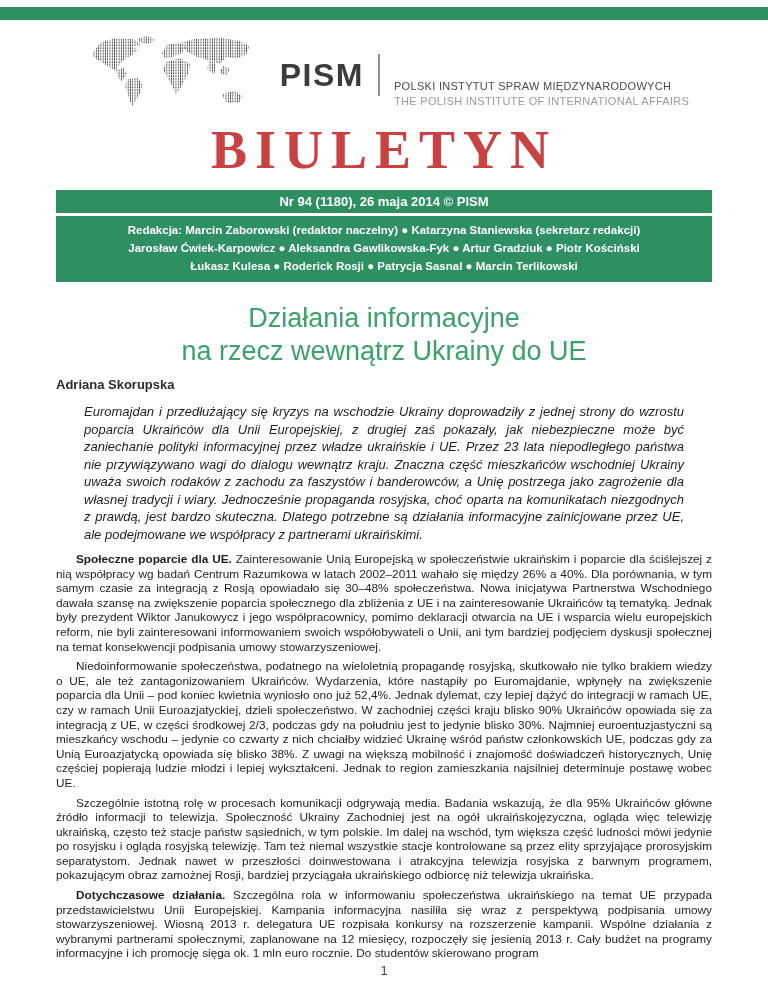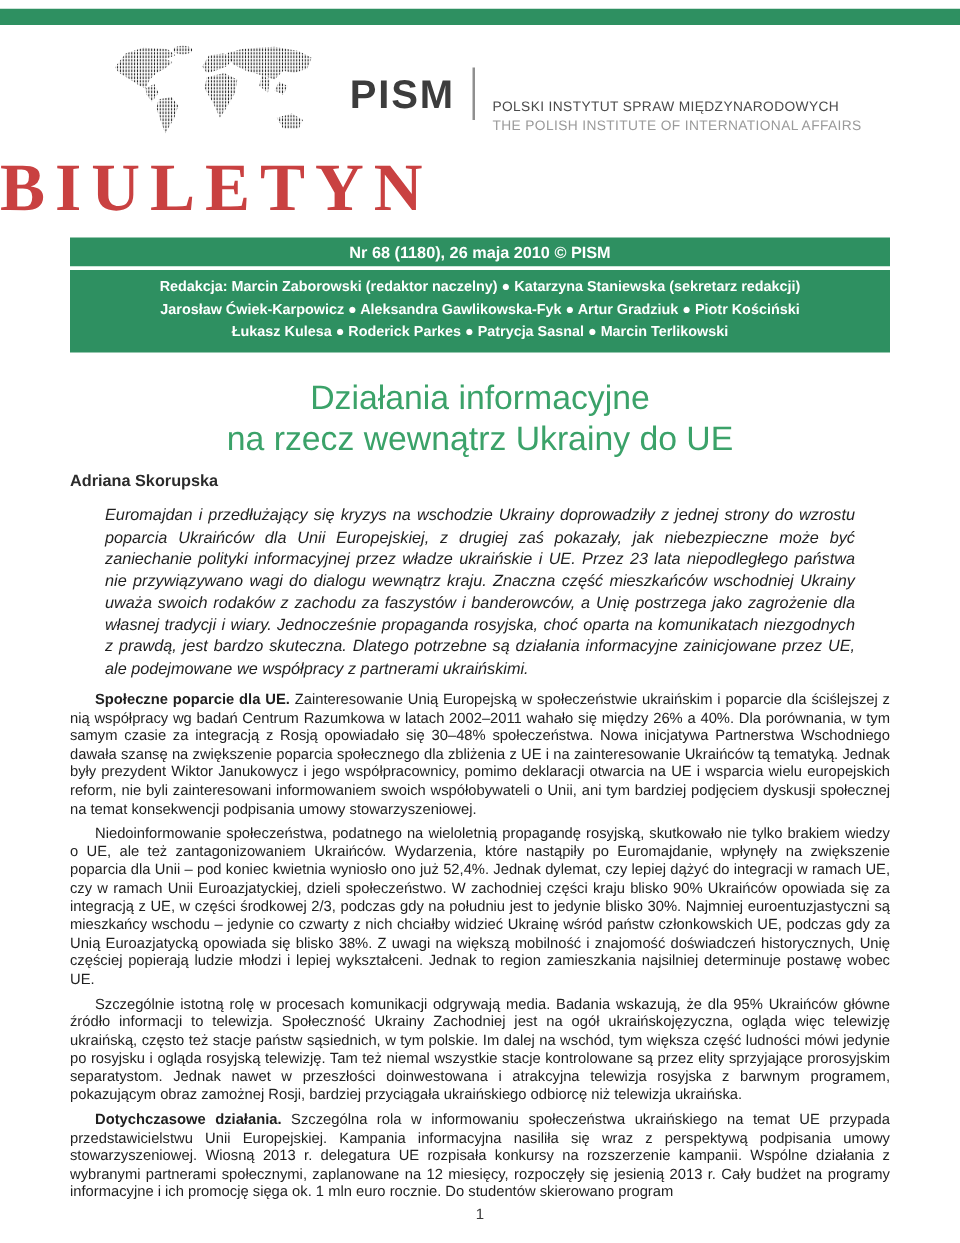--- a/index.html
+++ b/index.html
@@ -33,20 +33,21 @@
     letter-spacing:1.5px;
     color:#3c3c3c;
   }
   .logo-divider { width:2px; height:42px; background:#8f8f8f; }
   .logo-lines { display:flex; flex-direction:column; gap:3px;margin-top:36px; }
   .logo-line { font-size:11px; letter-spacing:0.3px; }
   .logo-line.pl { color:#4a4a4a; }
   .logo-line.en { color:#9a9a9a; }
   .biuletyn {
     margin-top:4px;
+    text-align:center;
     font-family:"Liberation Serif", serif;
     font-weight:bold;
     font-size:54px;
     line-height:58px;
     letter-spacing:8px;
     color:var(--red, #C94141);
   }
   .content { width:656px; margin:0 auto; }
   .issue-bar {
     margin-top:11px;
@@ -147,27 +148,27 @@
         <span class="logo-line en">THE POLISH INSTITUTE OF INTERNATIONAL AFFAIRS</span>
       </span>
     </div>
   </div>
 
   <h1 class="biuletyn">BIULETYN</h1>
 
   <div class="content">
 
     <div class="issue-bar">
-      <span>Nr 68 (1180), 26 maja 2010 © PISM</span>
+      <span>Nr 94 (1180), 26 maja 2014 © PISM</span>
     </div>
 
     <div class="editors-bar">
       <div>Redakcja: Marcin Zaborowski (redaktor naczelny) ● Katarzyna Staniewska (sekretarz redakcji)</div>
       <div>Jarosław Ćwiek-Karpowicz ● Aleksandra Gawlikowska-Fyk ● Artur Gradziuk ● Piotr Kościński</div>
-      <div>Łukasz Kulesa ● Roderick Parkes ● Patrycja Sasnal ● Marcin Terlikowski</div>
+      <div>Łukasz Kulesa ● Roderick Rosji ● Patrycja Sasnal ● Marcin Terlikowski</div>
     </div>
 
     <h2 class="article-title">
       <span>Działania informacyjne</span><br>
       <span>na rzecz wewnątrz Ukrainy do UE</span>
     </h2>
 
     <div class="author">Adriana Skorupska</div>
 
     <p class="abstract">Euromajdan i przedłużający się kryzys na wschodzie Ukrainy doprowadziły z jednej strony do wzrostu poparcia Ukraińców dla Unii Europejskiej, z drugiej zaś pokazały, jak niebezpieczne może być zaniechanie polityki informacyjnej przez władze ukraińskie i UE. Przez 23 lata niepodległego państwa nie przywiązywano wagi do dialogu wewnątrz kraju. Znaczna część mieszkańców wschodniej Ukrainy uważa swoich rodaków z zachodu za faszystów i banderowców, a Unię postrzega jako zagrożenie dla własnej tradycji i wiary. Jednocześnie propaganda rosyjska, choć oparta na komunikatach niezgodnych z prawdą, jest bardzo skuteczna. Dlatego potrzebne są działania informacyjne zainicjowane przez UE, ale podejmowane we współpracy z partnerami ukraińskimi.</p>

